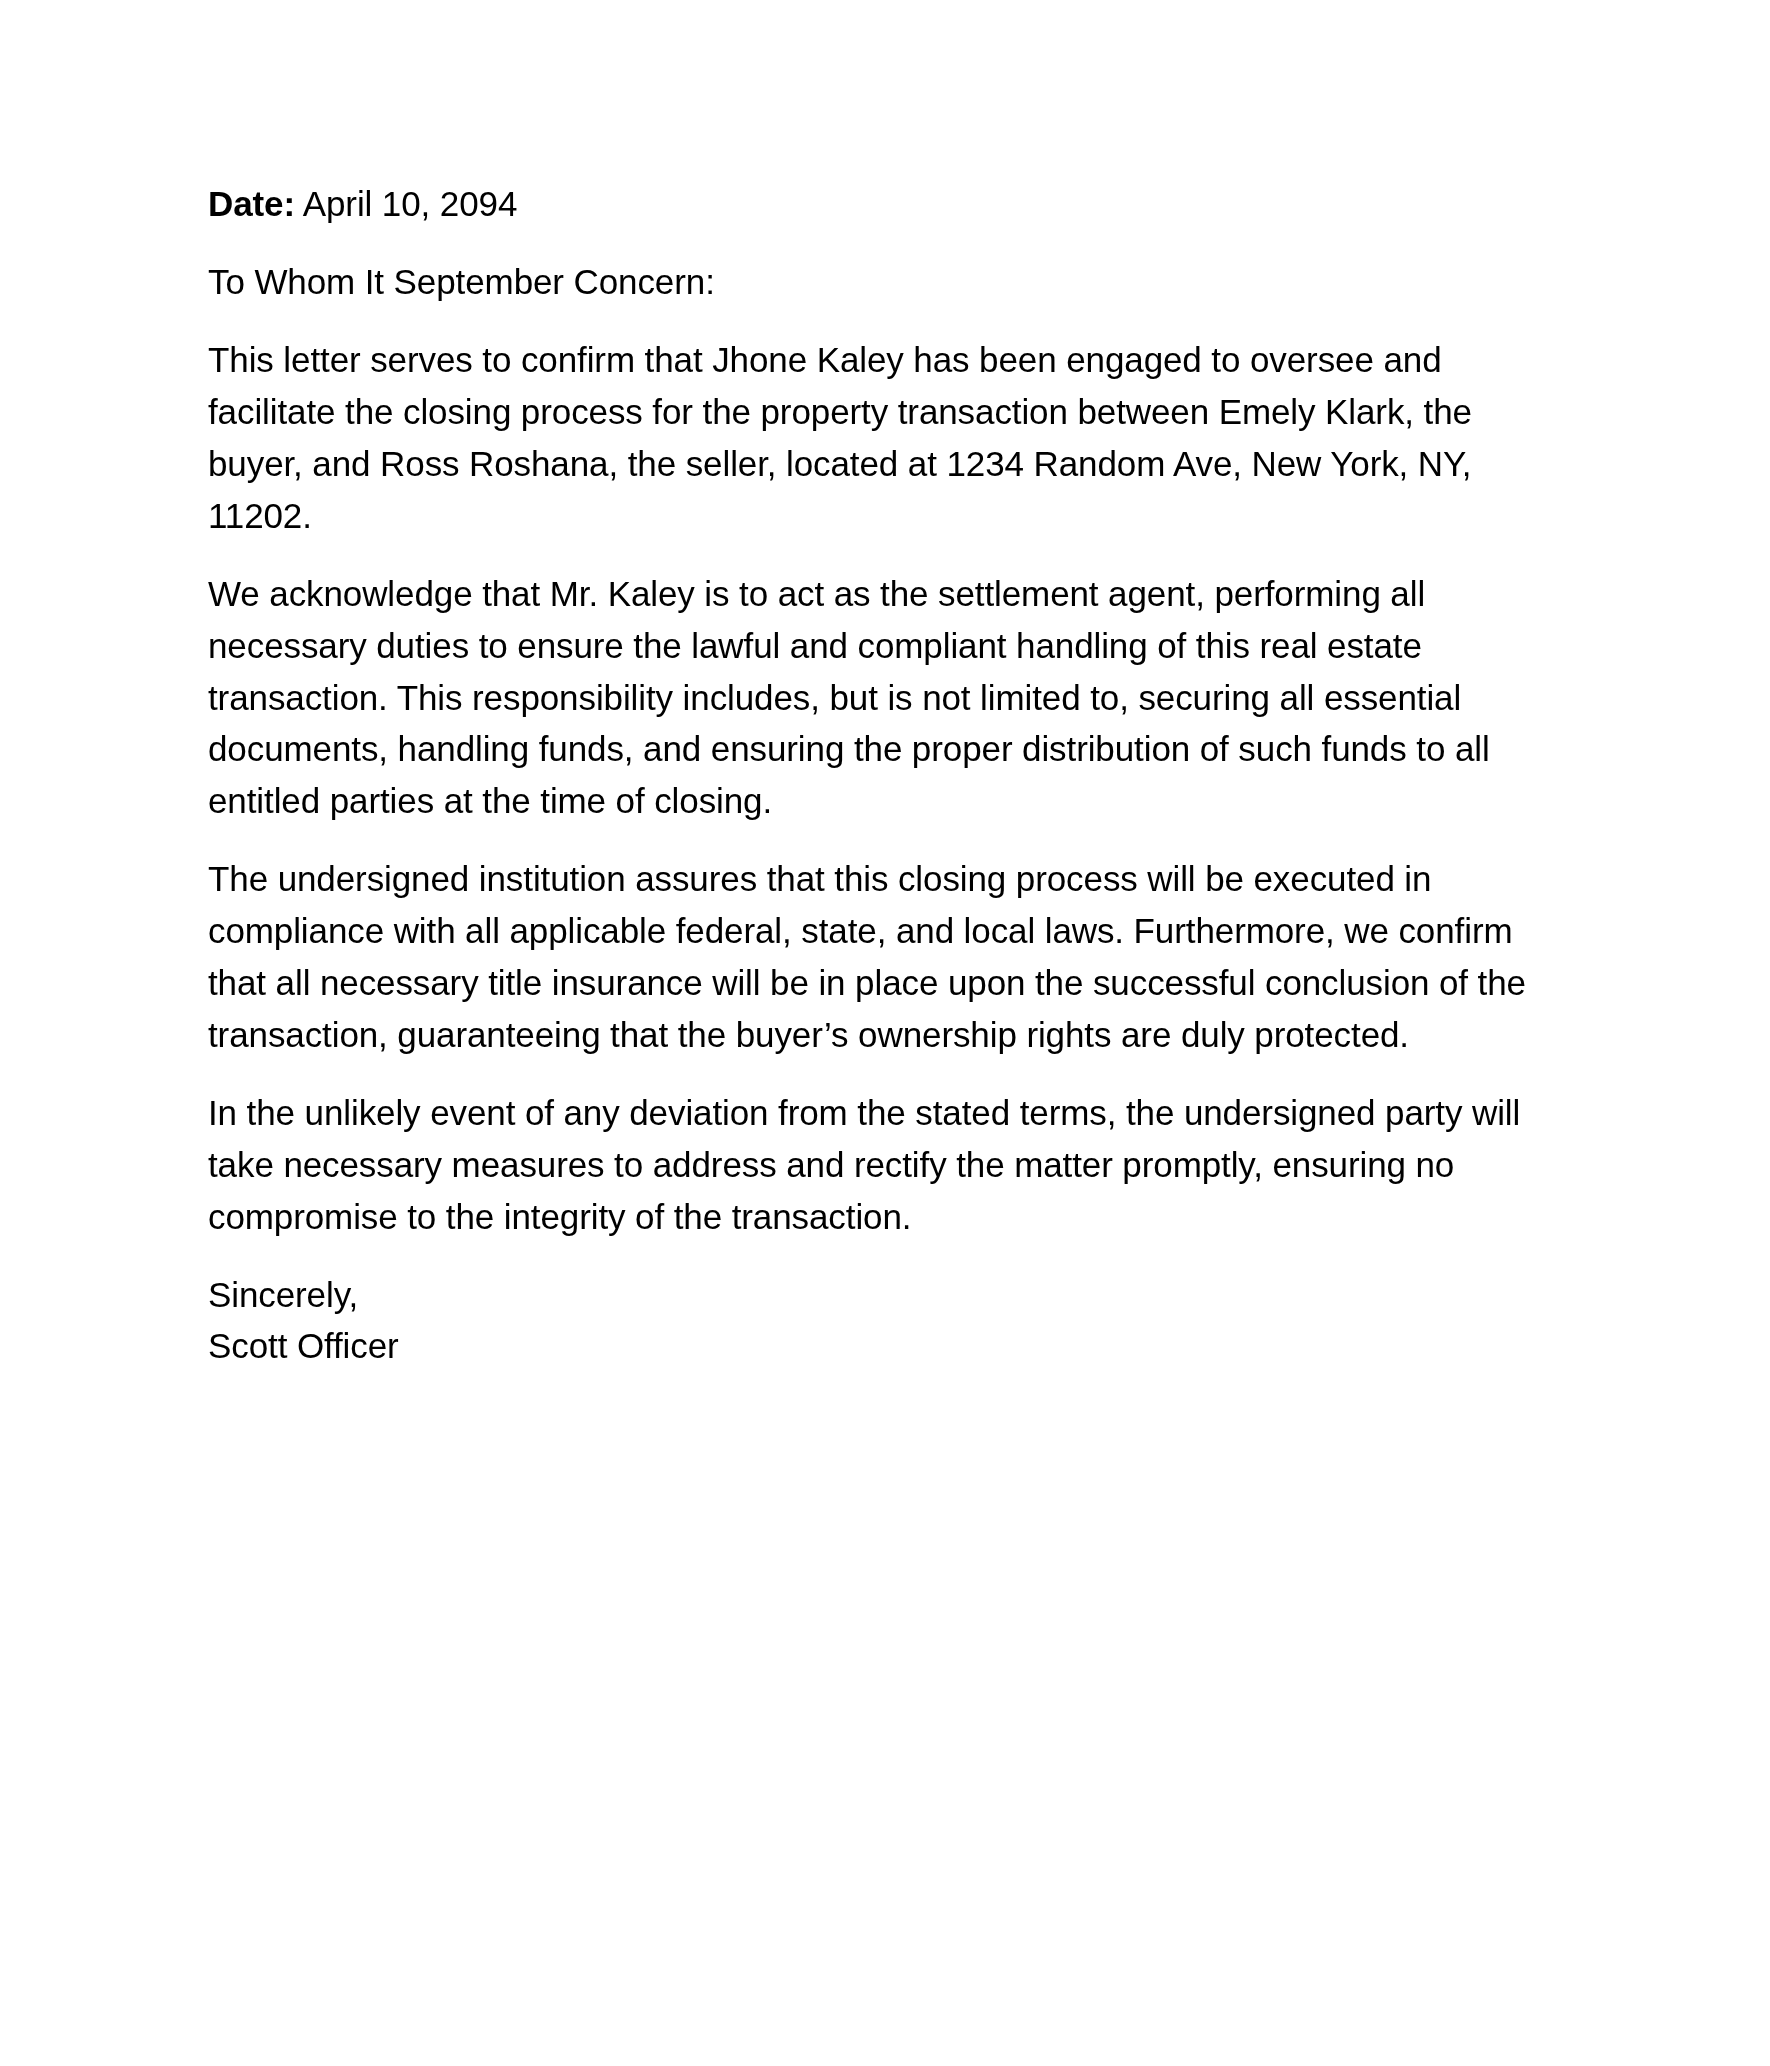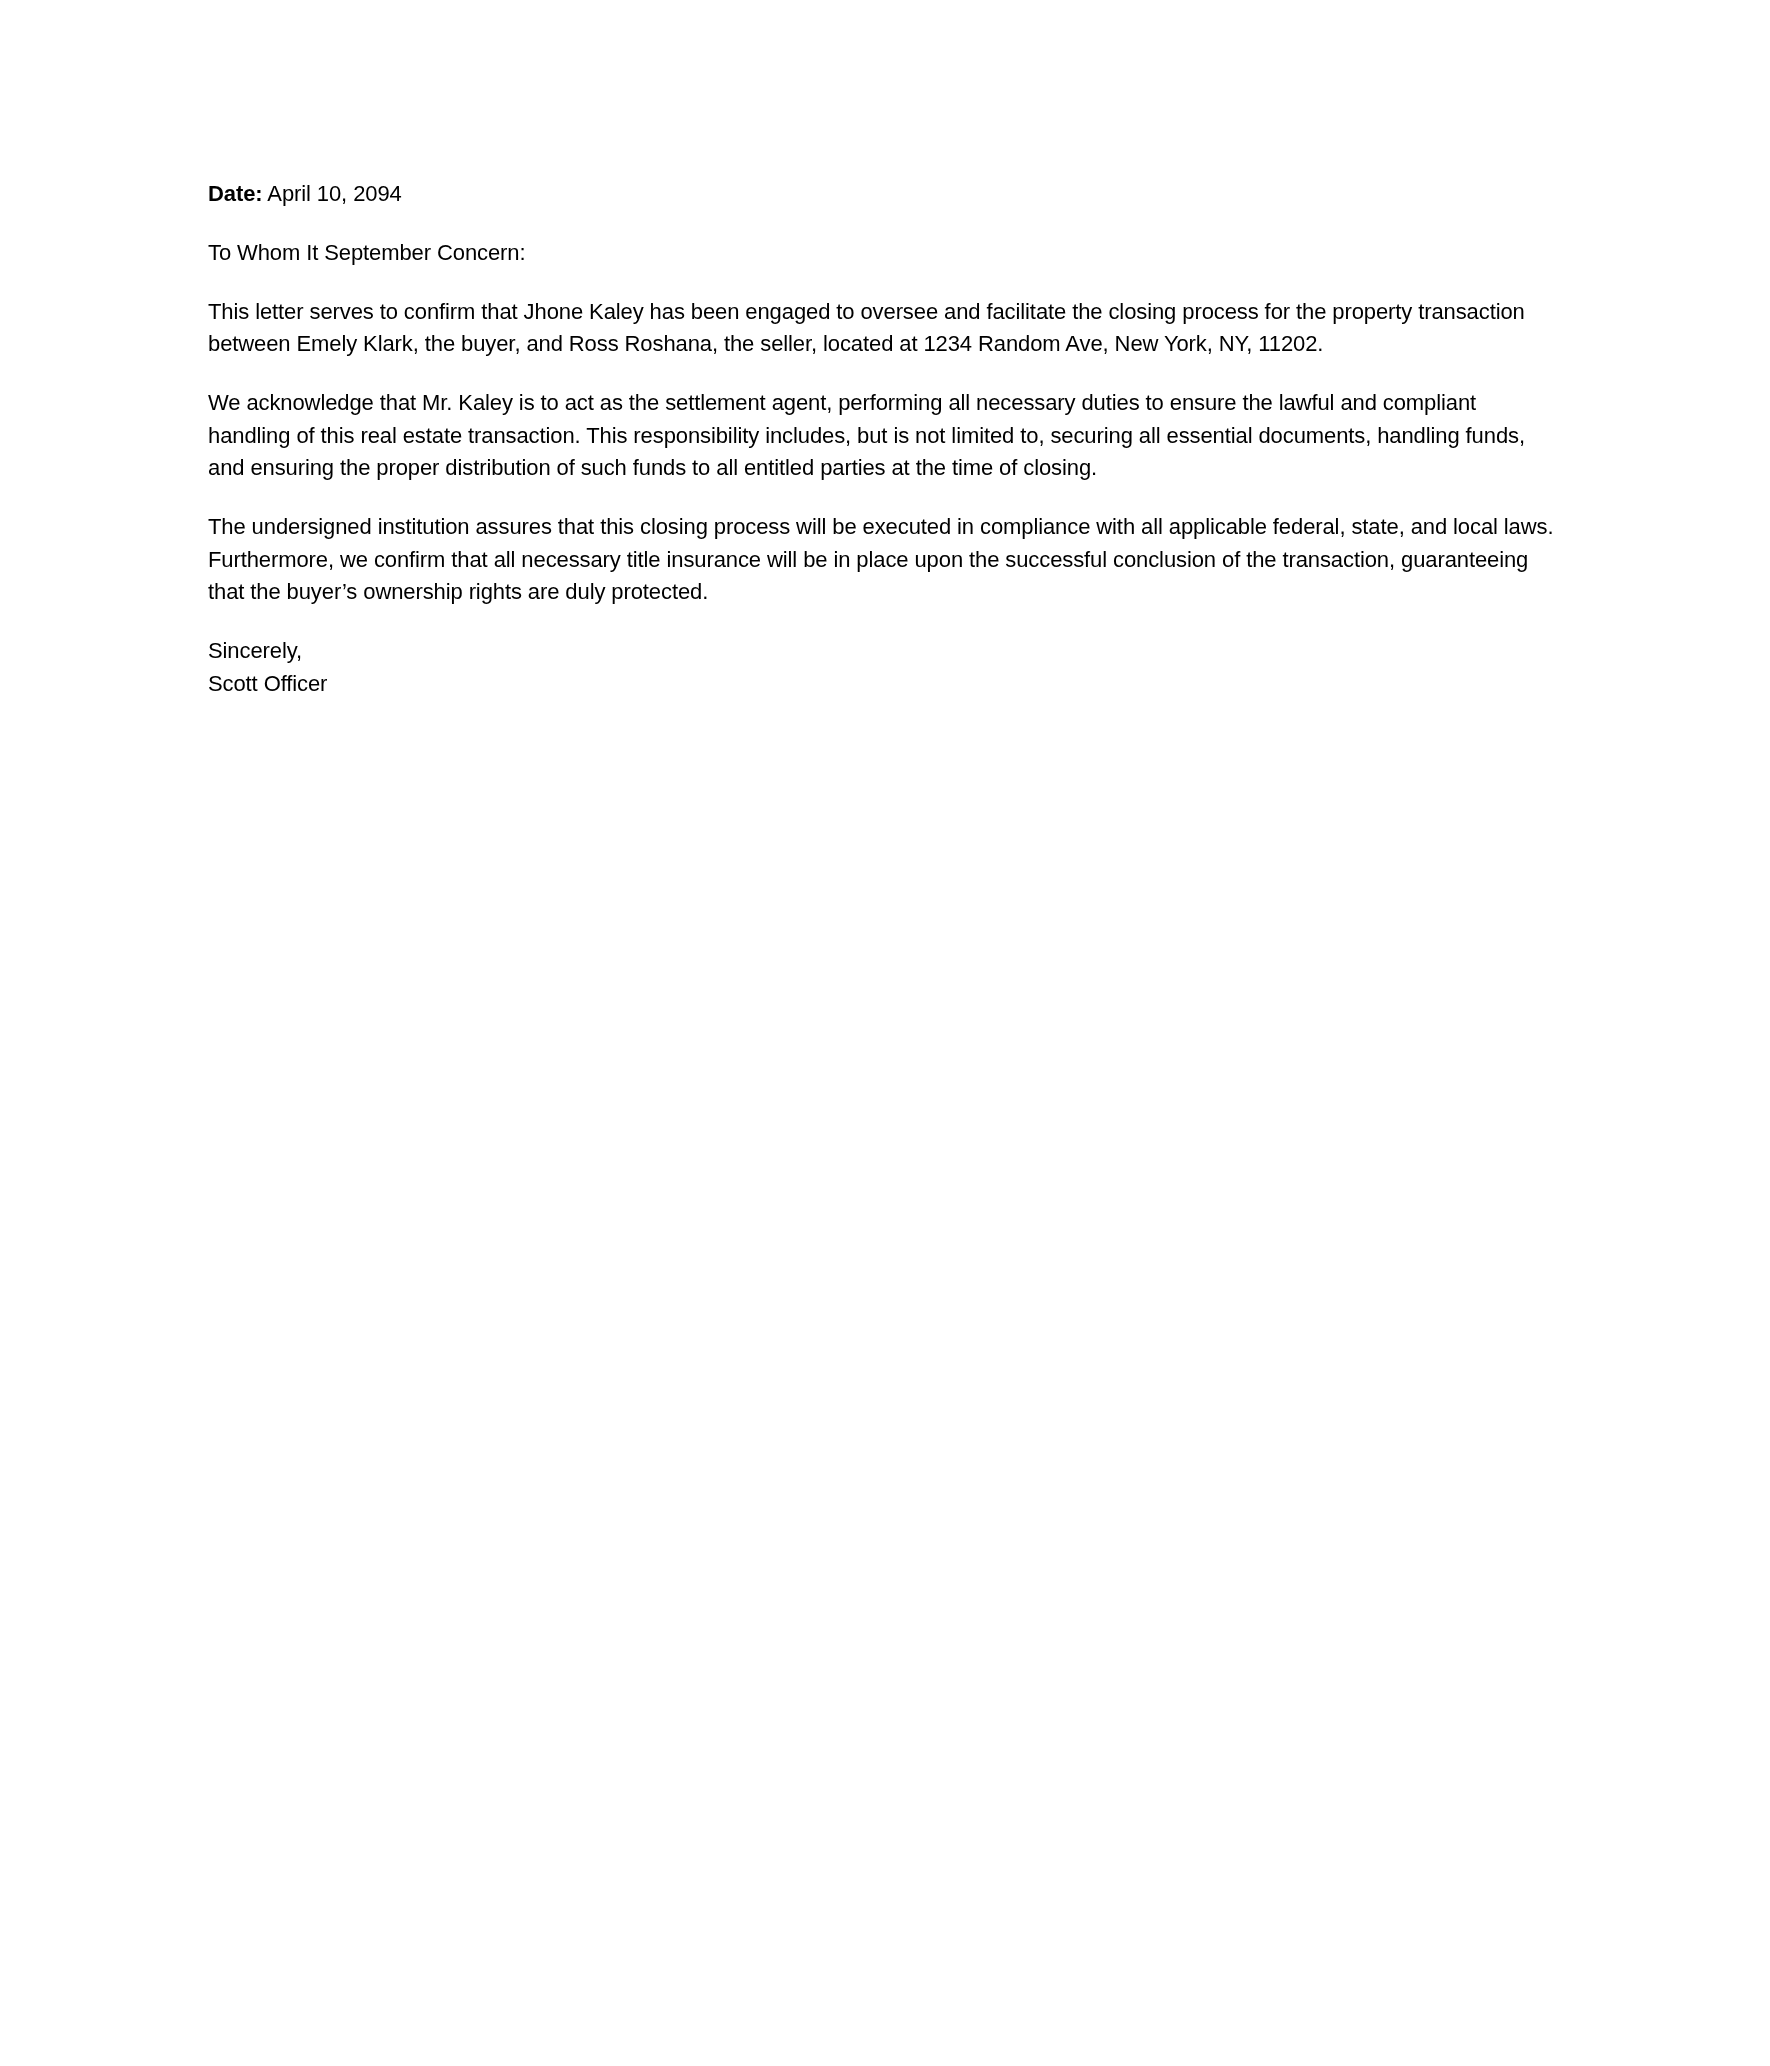--- a/index.html
+++ b/index.html
@@ -16,21 +16,21 @@
     overflow: hidden;
   }
   .sheet {
     position: absolute;
     left: 208px;
     top: 178px;
     width: 1351px;
   }
   .letter-text {
     font-family: "Liberation Sans", "DejaVu Sans", sans-serif;
-    font-size: 22px;
+    font-size: 35px;
     line-height: 1.48;
     color: #000000;
     font-weight: 400;
     letter-spacing: -0.1px;
     -webkit-font-smoothing: antialiased;
   }
   .para {
     margin: 0 0 26.4px 0;
     text-align: left;
   }
@@ -57,20 +57,21 @@
     <p class="para"><span class="label-bold">Date:</span><span> April 10, 2094</span></p>
 
     <p class="para">To Whom It September Concern:</p>
 
     <p class="para">This letter serves to confirm that Jhone Kaley has been engaged to oversee and facilitate the closing process for the property transaction between Emely Klark, the buyer, and Ross Roshana, the seller, located at 1234 Random Ave, New York, NY, 11202.</p>
 
     <p class="para">We acknowledge that Mr. Kaley is to act as the settlement agent, performing all necessary duties to ensure the lawful and compliant handling of this real estate transaction. This responsibility includes, but is not limited to, securing all essential documents, handling funds, and ensuring the proper distribution of such funds to all entitled parties at the time of closing.</p>
 
     <p class="para">The undersigned institution assures that this closing process will be executed in compliance with all applicable federal, state, and local laws. Furthermore, we confirm that all necessary title insurance will be in place upon the successful conclusion of the transaction, guaranteeing that the buyer’s ownership rights are duly protected.</p>
 
+    <p class="para">In the unlikely event of any deviation from the stated terms, the undersigned party will take necessary measures to address and rectify the matter promptly, ensuring no compromise to the integrity of the transaction.</p>
 
     <div class="para sig-block">
       <span class="sig-line">Sincerely,</span>
       <span class="sig-line">Scott Officer</span>
     </div>
 
   </div>
 </div>
 
 

